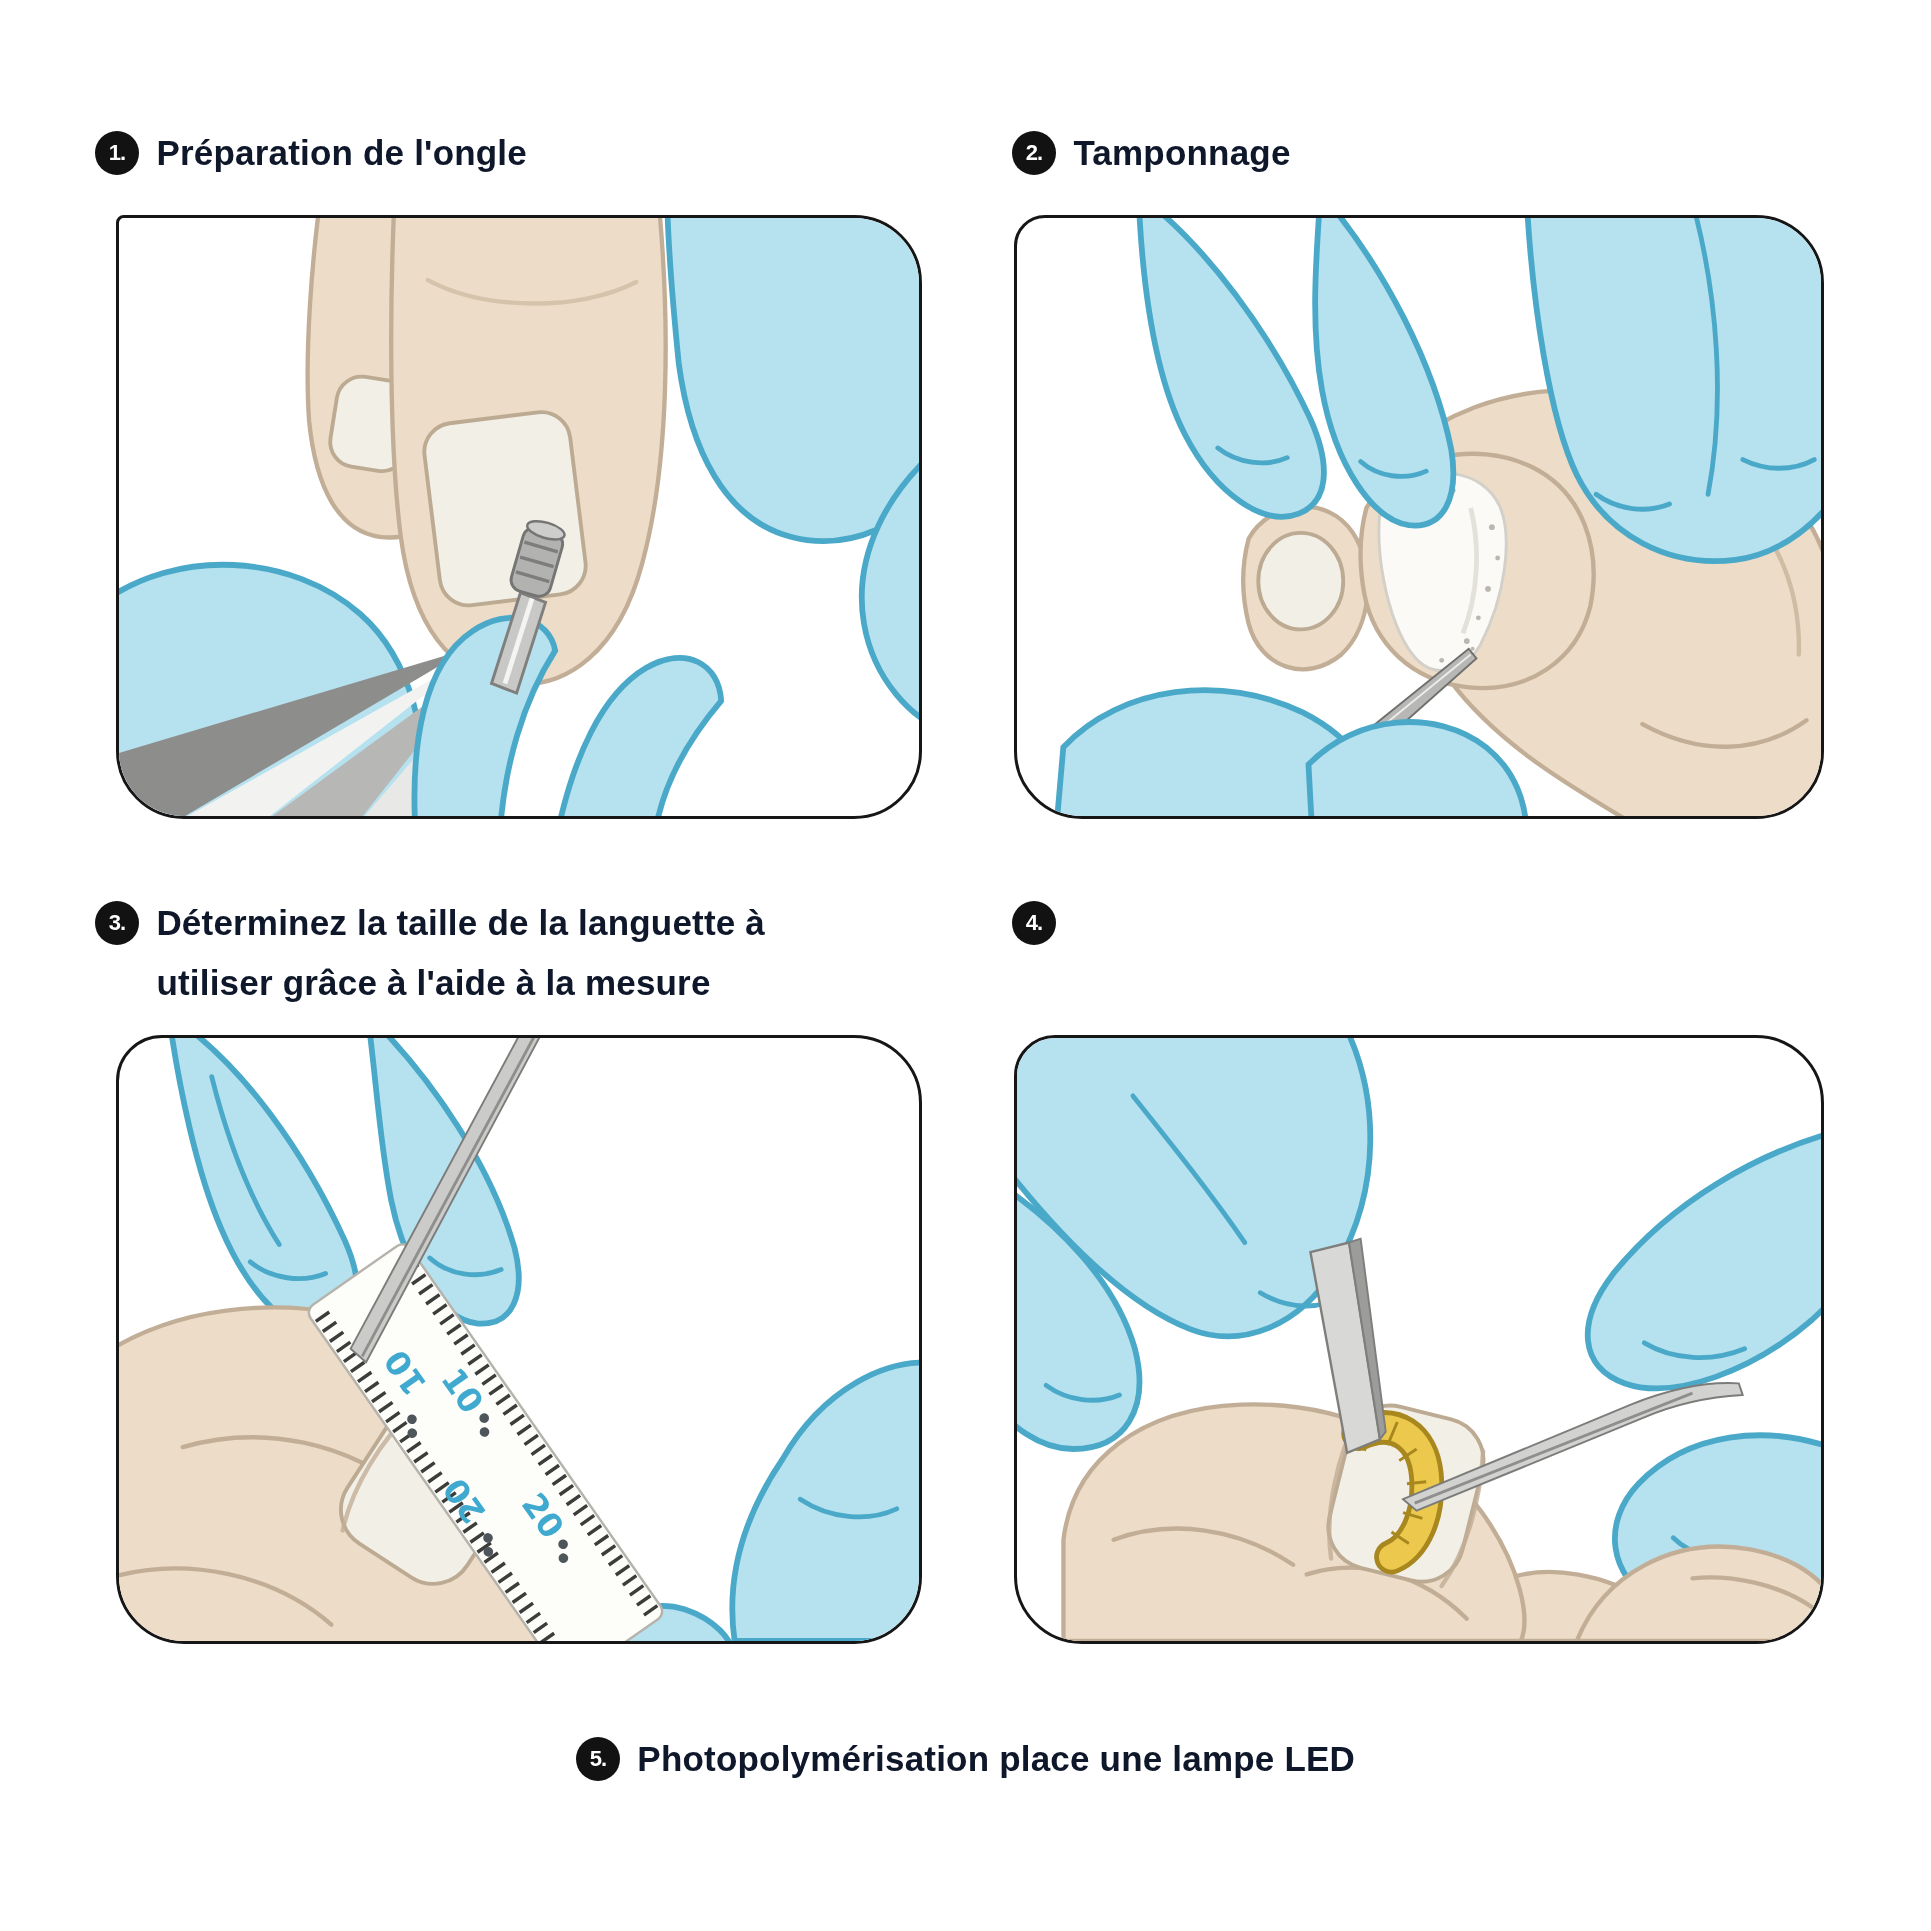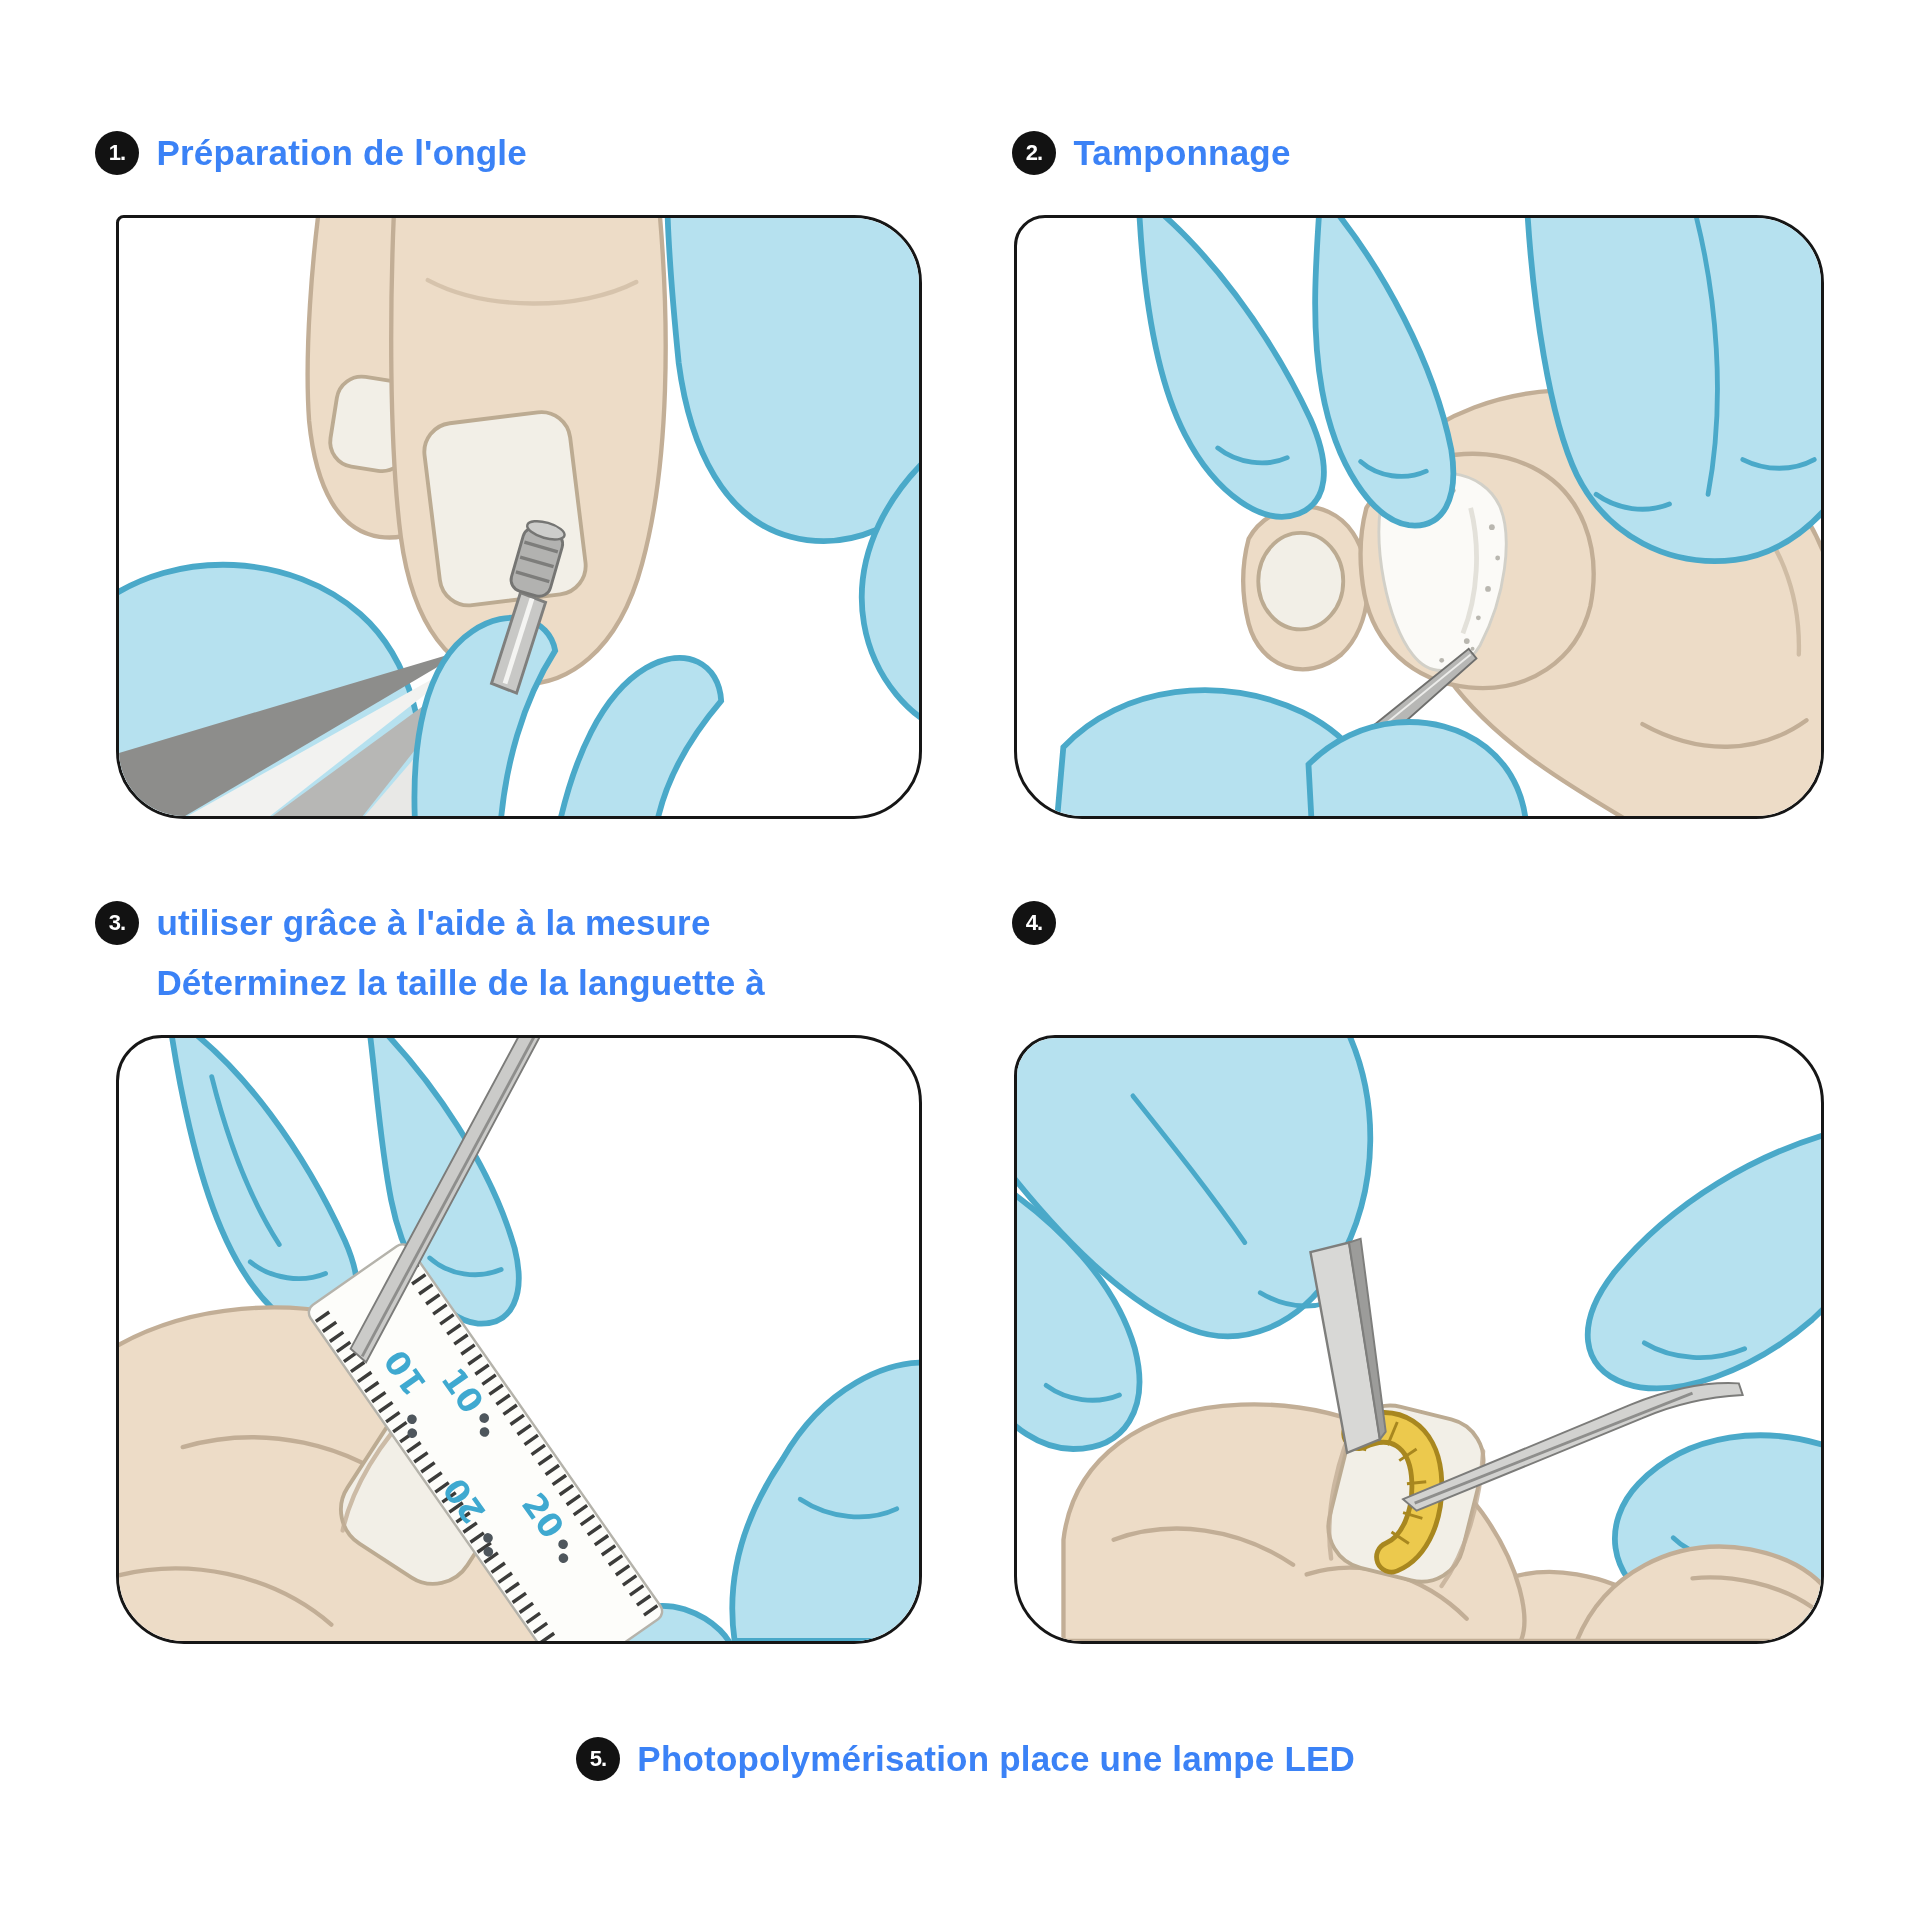--- a/index.html
+++ b/index.html
@@ -3,21 +3,21 @@
 <meta charset="utf-8">
 <style>
   html,body{margin:0;padding:0;background:#ffffff;}
   .canvas{position:relative;width:1931px;height:1931px;background:#ffffff;
           font-family:"Liberation Sans",sans-serif;overflow:hidden;}
 
   .step{position:absolute;display:flex;gap:17.4px;align-items:flex-start;}
   .badge{flex:0 0 auto;width:44px;height:44px;margin-top:7.7px;border-radius:50%;
          background:#121212;color:#ffffff;font-weight:700;font-size:22px;
          display:flex;align-items:center;justify-content:center;letter-spacing:-1px;}
-  .title{font-size:35px;font-weight:700;color:#3b82f6;line-height:60px;letter-spacing:0.2px;}
+  .title{font-size:35px;font-weight:700;color:#0f172a;line-height:60px;letter-spacing:0.2px;}
 
   .panel{position:absolute;background:#ffffff;border:3.9px solid #161616;overflow:hidden;}
   .panel svg{display:block;width:100%;height:100%;}
   #panel1{left:116px;top:215px;width:800px;height:598px;border-radius:7.7px 68px 68px 68px;}
   #panel2{left:1014px;top:215px;width:804px;height:598px;border-radius:31px 68px 68px 68px;}
   #panel3{left:116px;top:1035px;width:800px;height:603px;border-radius:46px 68px 68px 68px;}
   #panel4{left:1014px;top:1035px;width:804px;height:603px;border-radius:41px 68px 68px 68px;}
 
   #step1{left:95px;top:123px;}
   #step2{left:1012px;top:123px;}
@@ -44,22 +44,22 @@
   </div>
 
   <div class="step" id="step2">
     <div class="badge">2.</div>
     <div class="title">Tamponnage</div>
   </div>
 
   <div class="step" id="step3">
     <div class="badge">3.</div>
     <div class="title">
+      <div>Déterminez la taille de la languette à</div>
       <div>utiliser grâce à l'aide à la mesure</div>
-      <div>Déterminez la taille de la languette à</div>
     </div>
   </div>
 
   <div class="step" id="step4">
     <div class="badge">4.</div>
   </div>
 
   <div class="step" id="step5">
     <div class="badge">5.</div>
     <div class="title">Photopolymérisation place une lampe LED</div>

